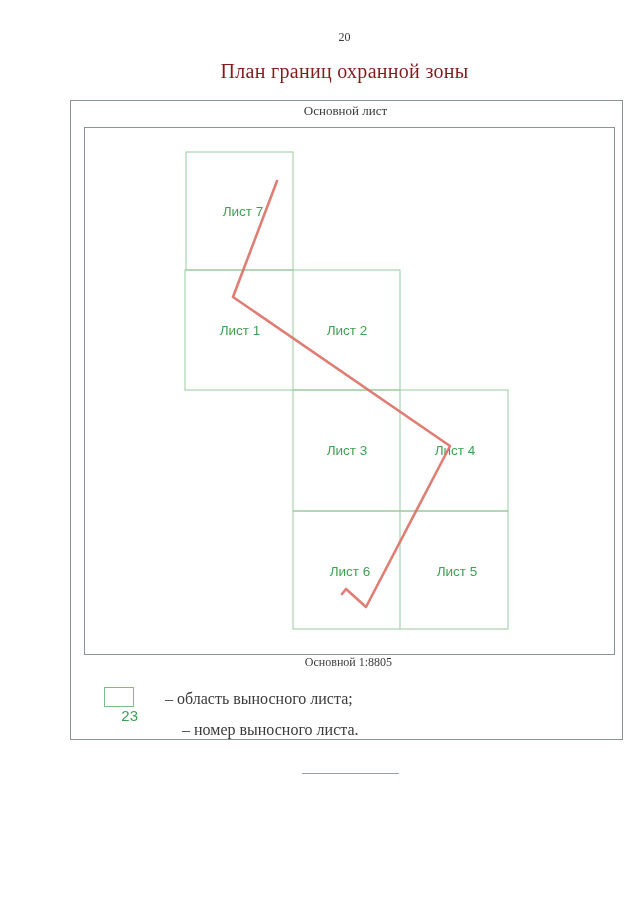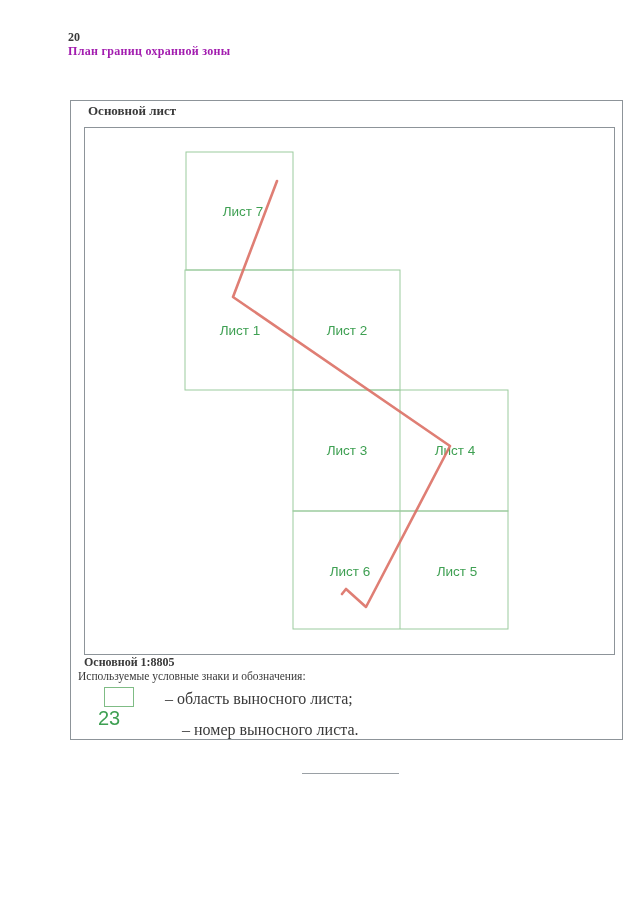--- a/index.html
+++ b/index.html
@@ -1,36 +1,36 @@
 <!DOCTYPE html>
 <html><head>
 <meta charset="utf-8">
 <style>
   html,body { margin:0; padding:0; background:#ffffff; }
   .page {
     position:relative; width:640px; height:905px; background:#ffffff;
     font-family:"Liberation Serif", serif; color:#333; overflow:hidden;
   }
-  .centered { text-align:left;font-weight:bold; }
+  .centered { text-align:center; }
   .page-number { position:absolute; left:68px; top:30px; width:553px; font-size:12px; color:#3a3a3a; }
-  .doc-title  { position:absolute; left:68px; top:44px; width:553px; font-size:12px; color:#a21caf; letter-spacing:0.3px; }
+  .doc-title  { position:absolute; left:68px; top:60px; width:553px; font-size:20px; color:#7f1d1d; letter-spacing:0.3px; }
   .outer-border { position:absolute; left:70px; top:100px; width:551px; height:638px; border:1px solid #8d9499; }
   .inner-border { position:absolute; left:84px; top:127px; width:529px; height:526px; border:1px solid #8d9499; }
-  .main-sheet-label { position:absolute; left:70px; top:103px; width:551px; font-size:13px; color:#3a3a3a;padding-left:18px; }
+  .main-sheet-label { position:absolute; left:70px; top:103px; width:551px; font-size:13px; color:#3a3a3a; }
   .scale-label { position:absolute; left:84px; top:655px; width:529px; font-size:12px; color:#3a3a3a; }
   svg.diagram { position:absolute; left:0; top:0; width:640px; height:905px; }
   svg .sheet-box { fill:none; stroke:#9bcb9e; stroke-width:1; }
   svg .sheet-divider { stroke:#9bcb9e; stroke-width:1; }
   svg .sheet-label { font-family:"Liberation Sans", sans-serif; font-size:13.5px; fill:#3fa053; text-anchor:middle; }
   svg .boundary { fill:none; stroke:#dc7065; stroke-width:2.6; stroke-linejoin:round; stroke-linecap:round; opacity:0.9; }
   .legend-heading { position:absolute; left:78px; top:670px; font-size:11.5px; color:#3a3a3a; }
   .legend-symbol-box { position:absolute; left:104px; top:687px; width:28px; height:18px; border:1px solid #7fbc85; background:#fff; }
   .legend-item-1 { position:absolute; left:165px; top:690px; font-size:16px; color:#3a3a3a; }
-  .legend-symbol-number { position:absolute; left:98px; top:707px; width:40px; text-align:left;
-    font-family:"Liberation Sans", sans-serif; font-size:20px; color:#3fa053; }
+  .legend-symbol-number { position:absolute; left:98px; top:707px; width:40px; text-align:right;
+    font-family:"Liberation Sans", sans-serif; font-size:15px; color:#3fa053; }
   .legend-item-2 { position:absolute; left:182px; top:712px; font-size:16px; color:#3a3a3a;margin-top:9px; }
   .bottom-rule { position:absolute; left:302px; top:773px; width:97px; height:0; border-top:1.5px solid #9aa0a5; }
 </style>
 </head>
 <body>
 
 <div class="page">
 
   <div class="page-number centered">20</div>
   <div class="doc-title centered">План границ охранной зоны</div>
@@ -54,20 +54,19 @@
     <text class="sheet-label" x="347" y="455">Лист 3</text>
     <text class="sheet-label" x="455" y="455">Лист 4</text>
     <text class="sheet-label" x="350" y="576">Лист 6</text>
     <text class="sheet-label" x="457" y="576">Лист 5</text>
 
     <polyline class="boundary" points="277,181 233,297 450,446 366,607 346,589 342,594"></polyline>
   </svg>
 
   <div class="scale-label centered">Основной 1:8805</div>
 
-  <div class="legend-heading">Используемые условные знаки и обозначения:</div>
   <div class="legend-symbol-box"></div>
   <div class="legend-item-1">– область выносного листа;</div>
   <div class="legend-symbol-number">23</div>
   <div class="legend-item-2">– номер выносного листа.</div>
 
   <div class="bottom-rule"></div>
 </div>
 
 </body></html>

